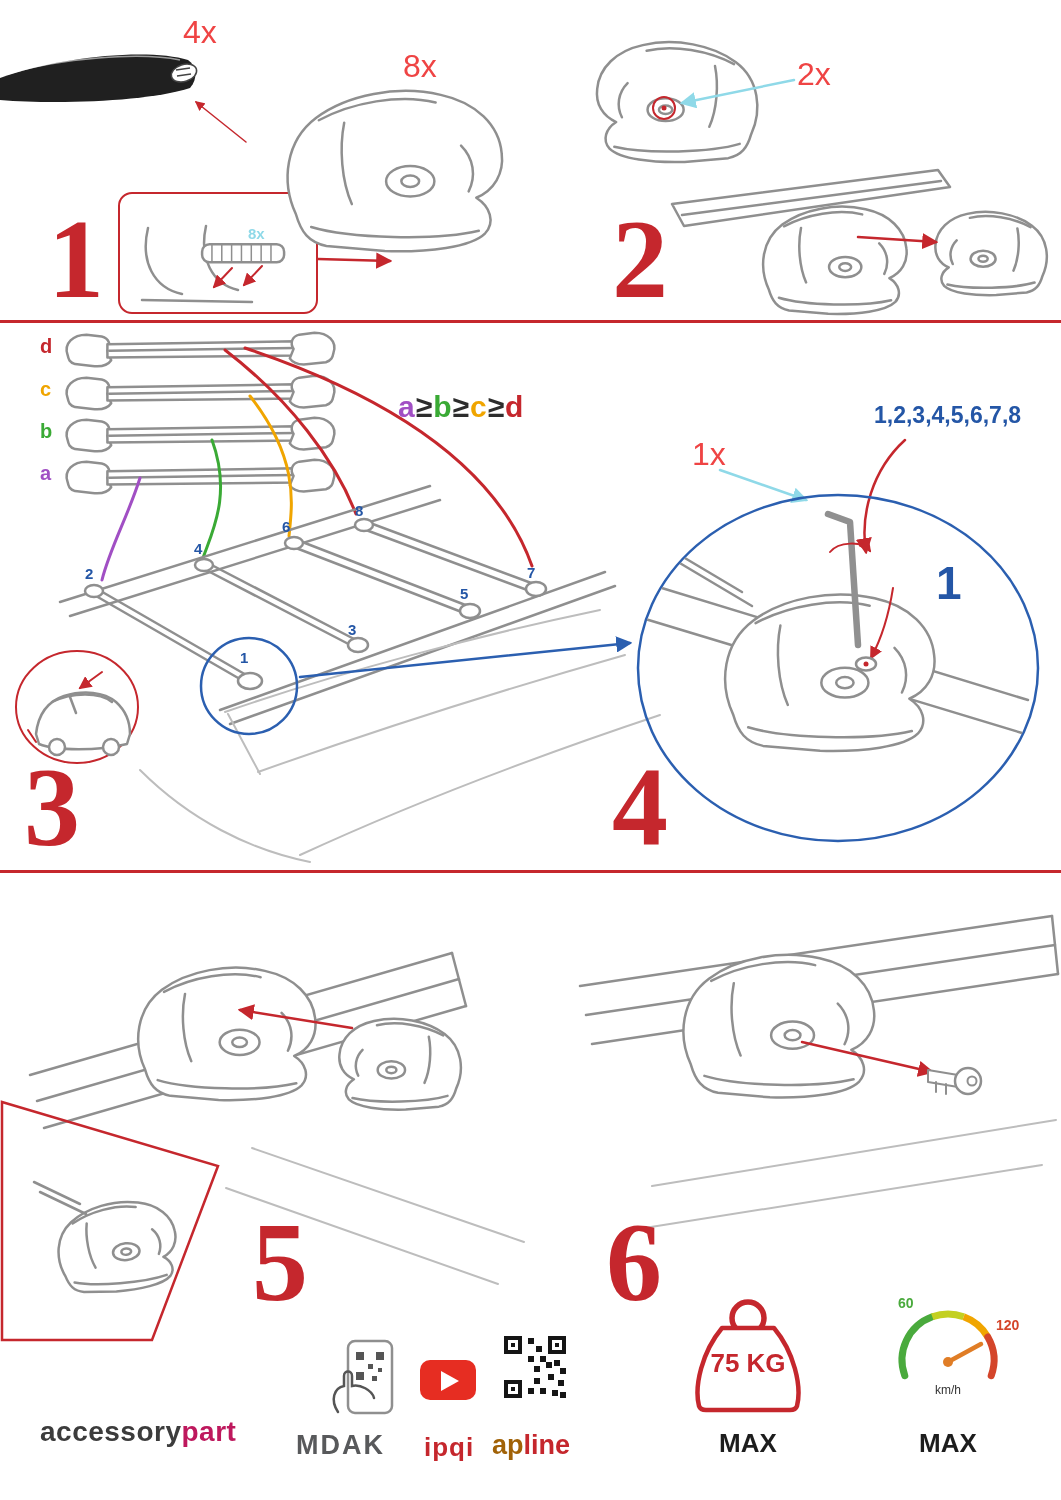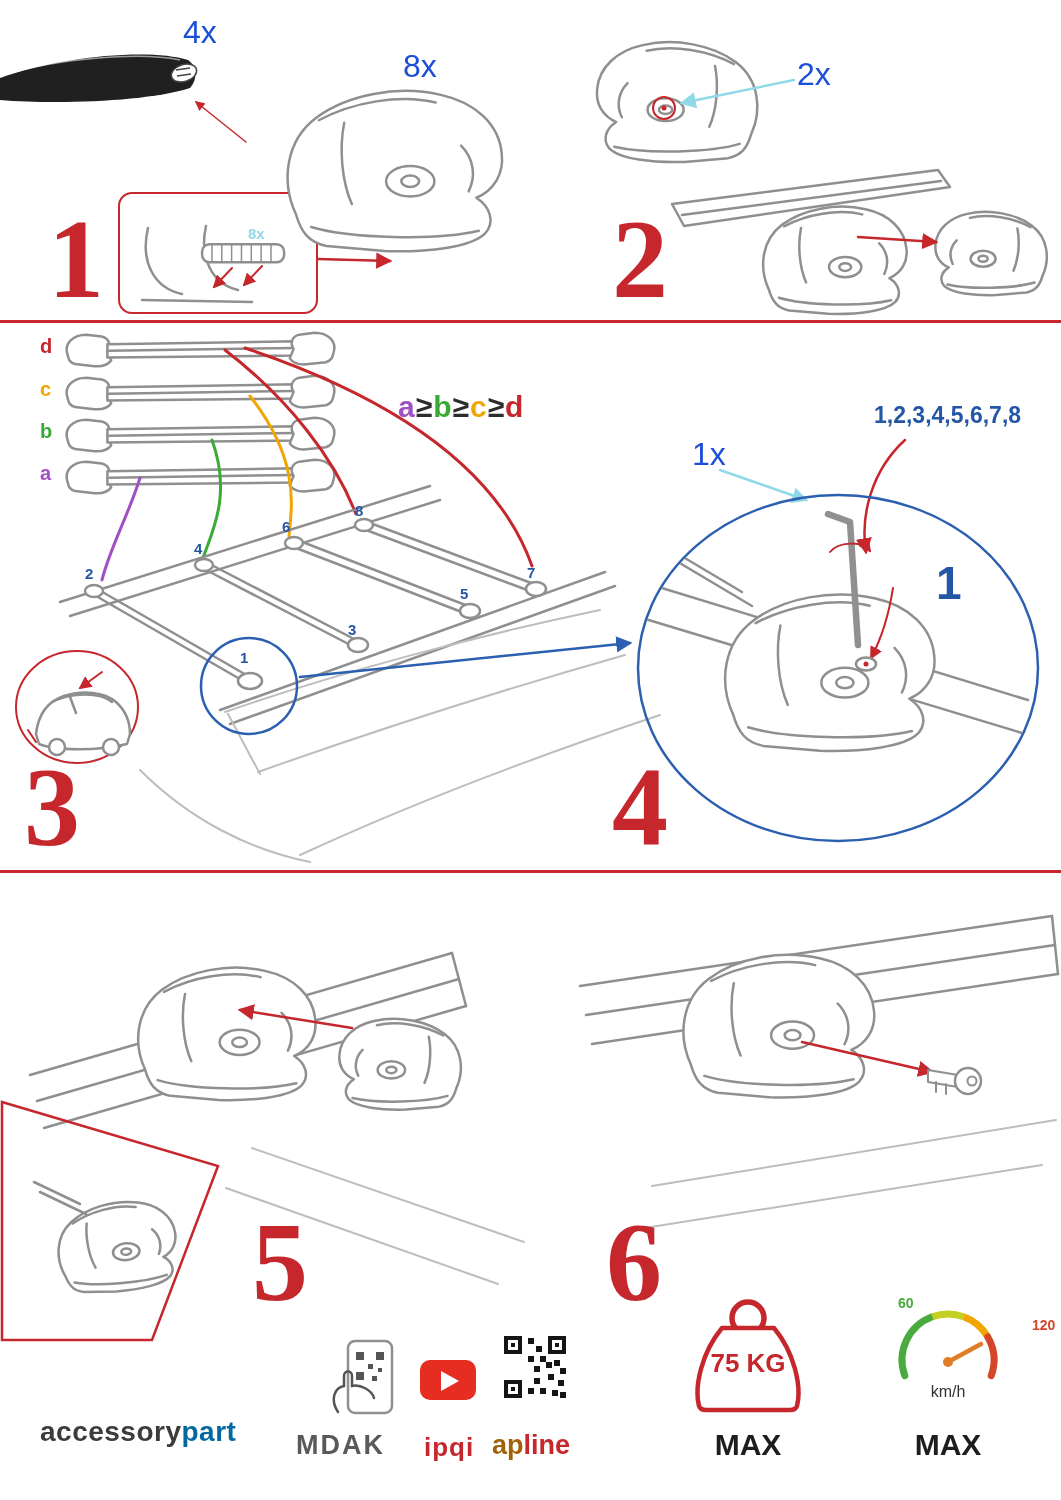--- a/index.html
+++ b/index.html
@@ -10,46 +10,46 @@
   
   .ln{stroke:#8f8f8f;stroke-width:2.5;fill:none;stroke-linecap:round;stroke-linejoin:round;vector-effect:non-scaling-stroke;}
   .lf{fill:#ffffff;}
   .lt{stroke:#bdbdbd;stroke-width:2;fill:none;stroke-linecap:round;vector-effect:non-scaling-stroke;}
   .ar{stroke:#c5272d;fill:none;stroke-linecap:round;}
   .ab{stroke:#2b5fb0;fill:none;stroke-linecap:round;}
   .ac{stroke:#8fd9e8;fill:none;stroke-linecap:round;}
 
   
   .t{position:absolute;white-space:nowrap;line-height:1;}
-  .cyan{color:#1d4ed8;font-size:32px;font-weight:400;}
+  .cyan{color:#ef4444;font-size:32px;font-weight:400;}
   .cyan-s{color:#8fd9e8;font-size:15px;font-weight:700;}
   .num{position:absolute;font-family:"Liberation Serif",serif;font-weight:700;
        font-size:112px;line-height:1;color:#c5272d;}
   .posnum{font-weight:700;font-size:15px;color:#2456a6;}
   .barletter{font-weight:700;font-size:20px;}
   .c-d{color:#c5272d;} .c-c{color:#f0a500;} .c-b{color:#3aaa35;} .c-a{color:#a14fc4;}
   .formula{font-weight:700;font-size:30px;letter-spacing:1px;}
   .formula .g{color:#2d2d2d;}
   .seq{color:#2456a6;font-weight:700;font-size:23px;}
   .detail1{color:#2456a6;font-weight:700;font-size:46px;}
   .divider{position:absolute;left:0;width:1061px;height:3px;background:#c5272d;}
   .redbox{position:absolute;left:118px;top:192px;width:196px;height:118px;
           border:2px solid #c5272d;border-radius:14px;}
   .pcode{color:#2b4a9f;font-weight:700;font-size:28px;letter-spacing:1px;}
   .brand{font-weight:700;font-size:28px;letter-spacing:0.5px;}
-  .brand .b1{color:#3c3c3c;} .brand .b2{color:#0369a1;}
+  .brand .b1{color:#3c3c3c;} .brand .b2{color:#be185d;}
   .logo-gray{color:#58595b;font-weight:700;font-size:27px;letter-spacing:2px;}
   .logo-red{color:#c5272d;font-weight:700;font-size:26px;letter-spacing:1px;}
   .logo-mix{font-weight:700;font-size:27px;}
   .logo-mix .m1{color:#a16207;} .logo-mix .m2{color:#c5272d;}
   .wval{color:#c5272d;font-weight:700;font-size:26px;text-align:center;}
-  .maxlbl{color:#1d1d1d;font-weight:700;font-size:30px;text-align:center;}
+  .maxlbl{color:#1d1d1d;font-weight:700;font-size:26px;text-align:center;}
   .sp60{color:#4aaa3d;font-weight:700;font-size:14px;}
   .sp120{color:#d4452a;font-weight:700;font-size:14px;}
-  .spunit{color:#333;font-weight:400;font-size:16px;text-align:center;}
+  .spunit{color:#333;font-weight:400;font-size:12px;text-align:center;}
 </style>
 </head>
 <body>
 
 <div class="page">
 
   <div class="redbox"></div>
 
   <svg class="art" width="1061" height="1500" viewBox="0 0 1061 1500">
     <defs>
@@ -322,17 +322,17 @@
   <span class="t logo-gray" style="left:296px;top:1432px">MDAK</span>
   <span class="t logo-red" style="left:424px;top:1434px">ipqi</span>
   <div class="t logo-mix" style="left:492px;top:1432px">
     <span class="m1">ap</span><span class="m2">line</span>
   </div>
 
   <span class="t wval" style="left:702px;top:1350px;width:92px">75 KG</span>
   <span class="t maxlbl" style="left:700px;top:1430px;width:96px">MAX</span>
 
   <span class="t sp60" style="left:898px;top:1296px">60</span>
-  <span class="t sp120" style="left:1032px;top:1318px">120</span>
+  <span class="t sp120" style="left:996px;top:1318px">120</span>
   <span class="t spunit" style="left:922px;top:1384px;width:52px">km/h</span>
   <span class="t maxlbl" style="left:900px;top:1430px;width:96px">MAX</span>
 
 </div>
 
 </body></html>

